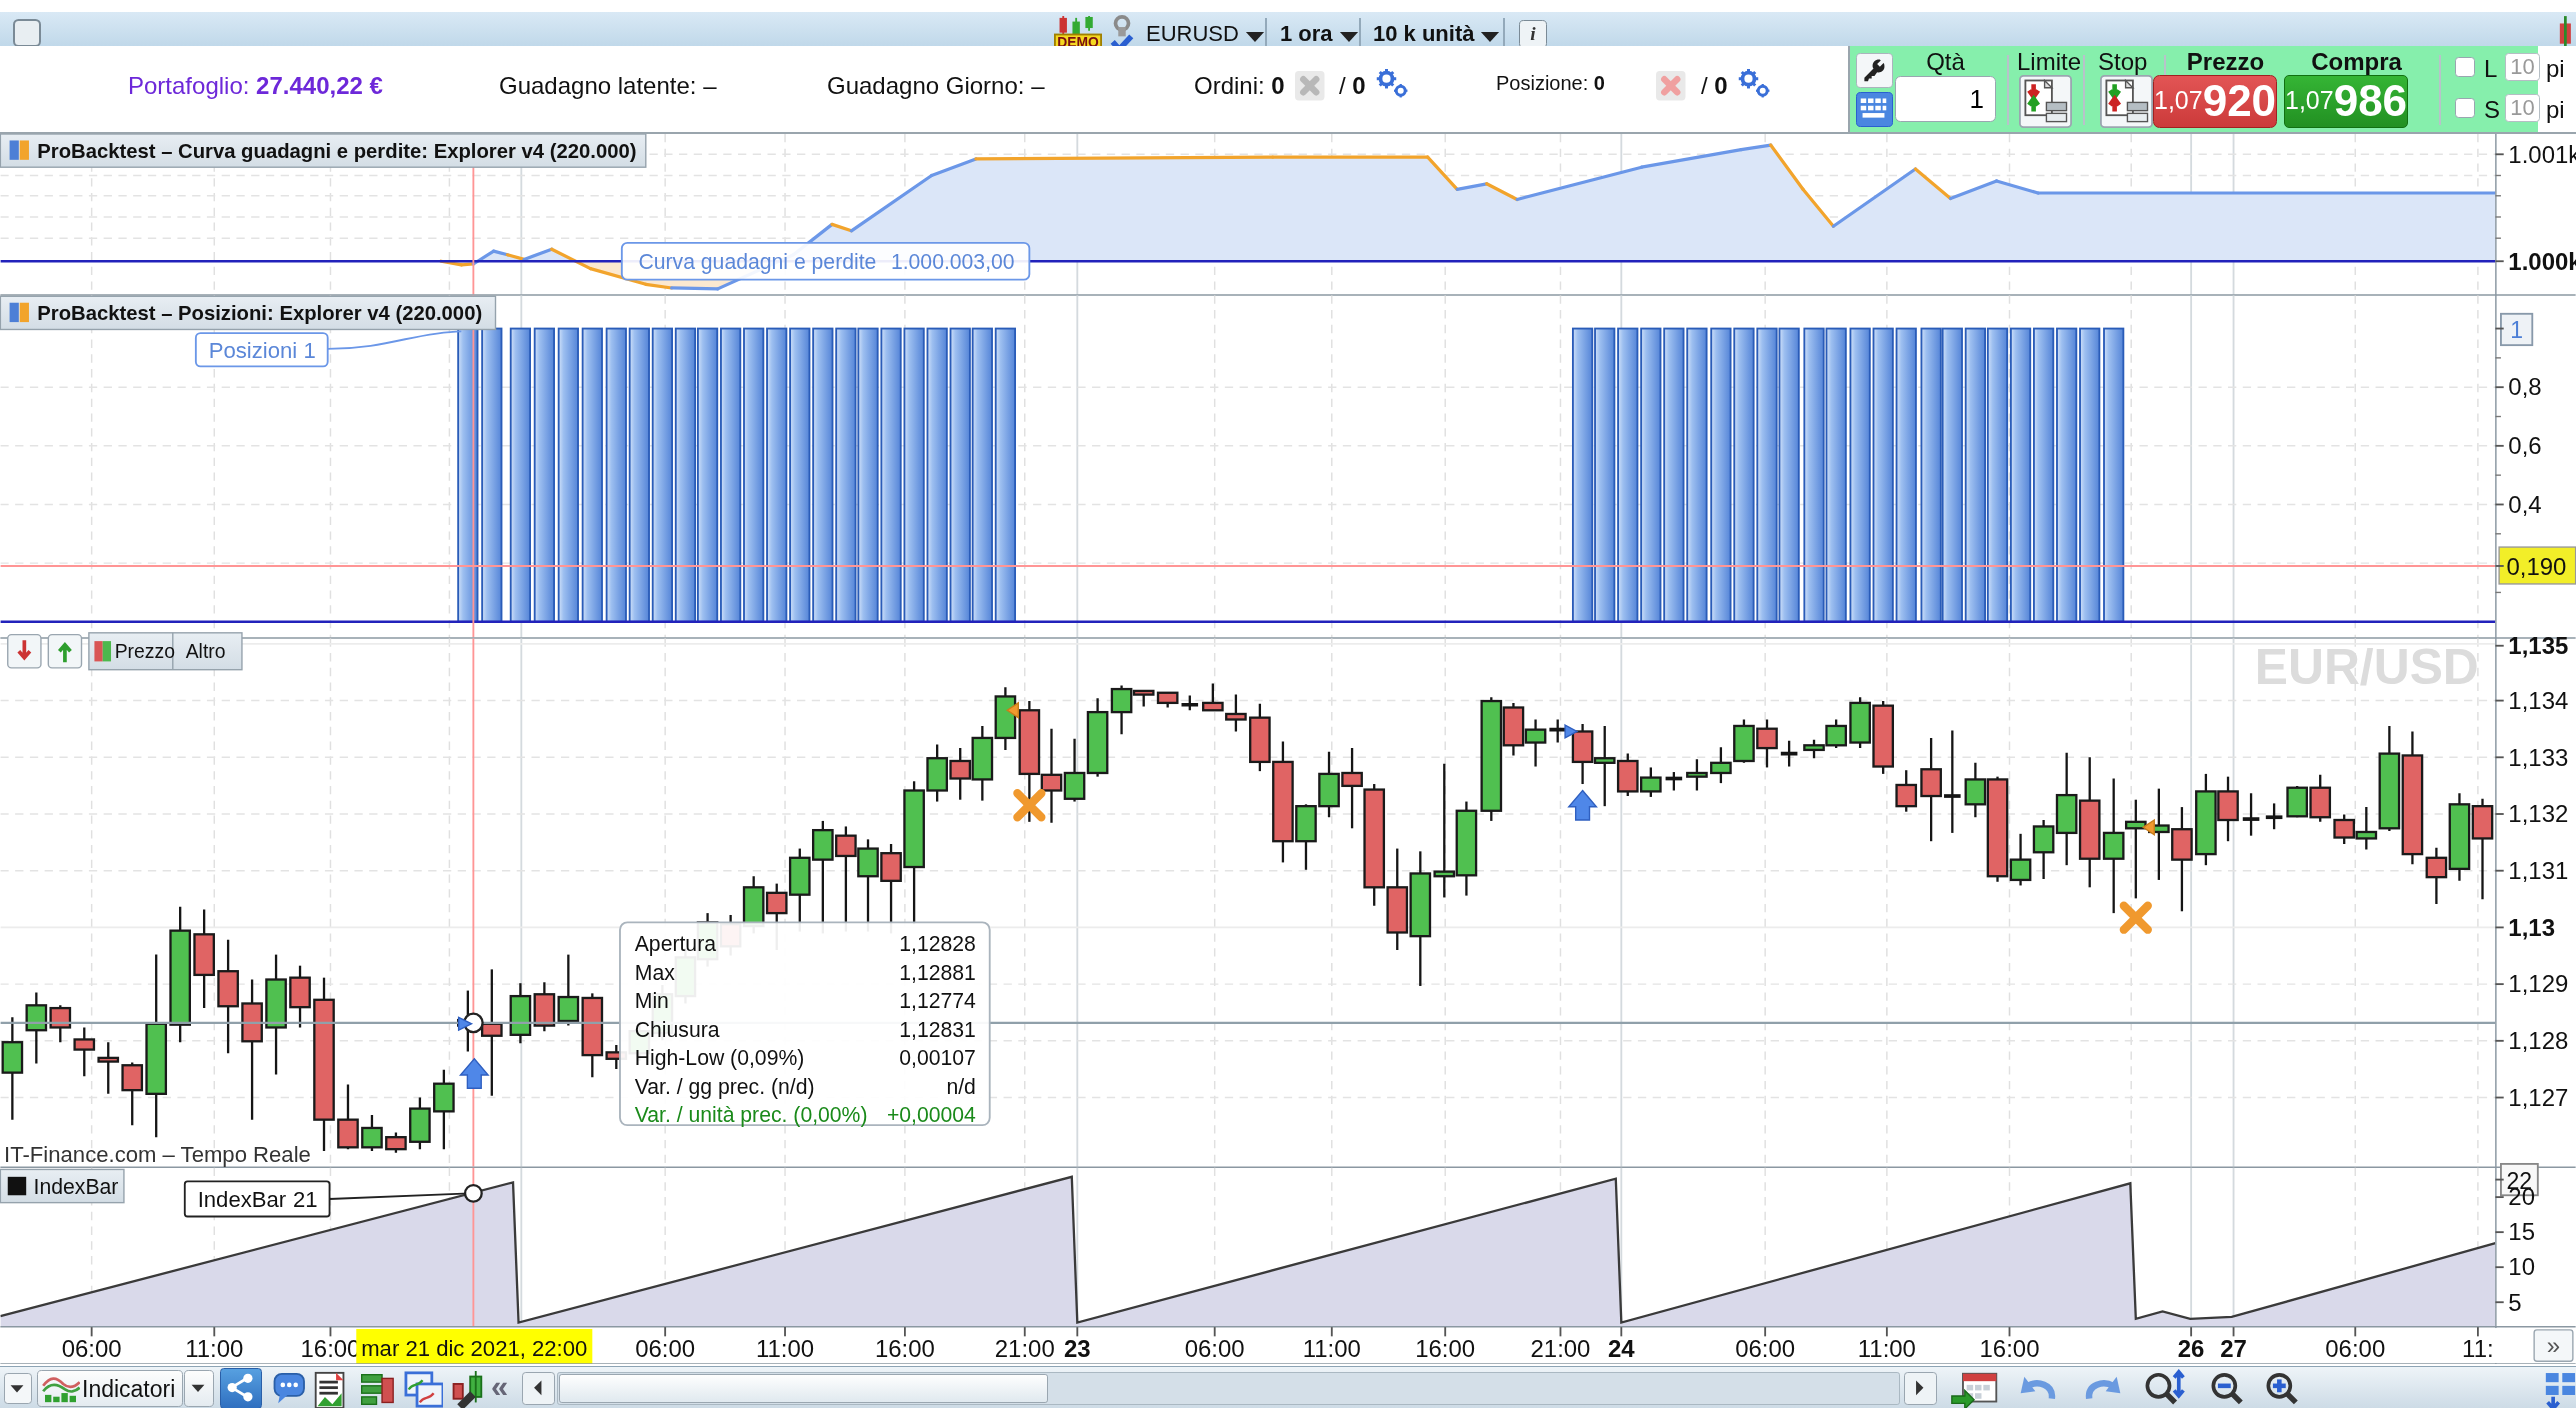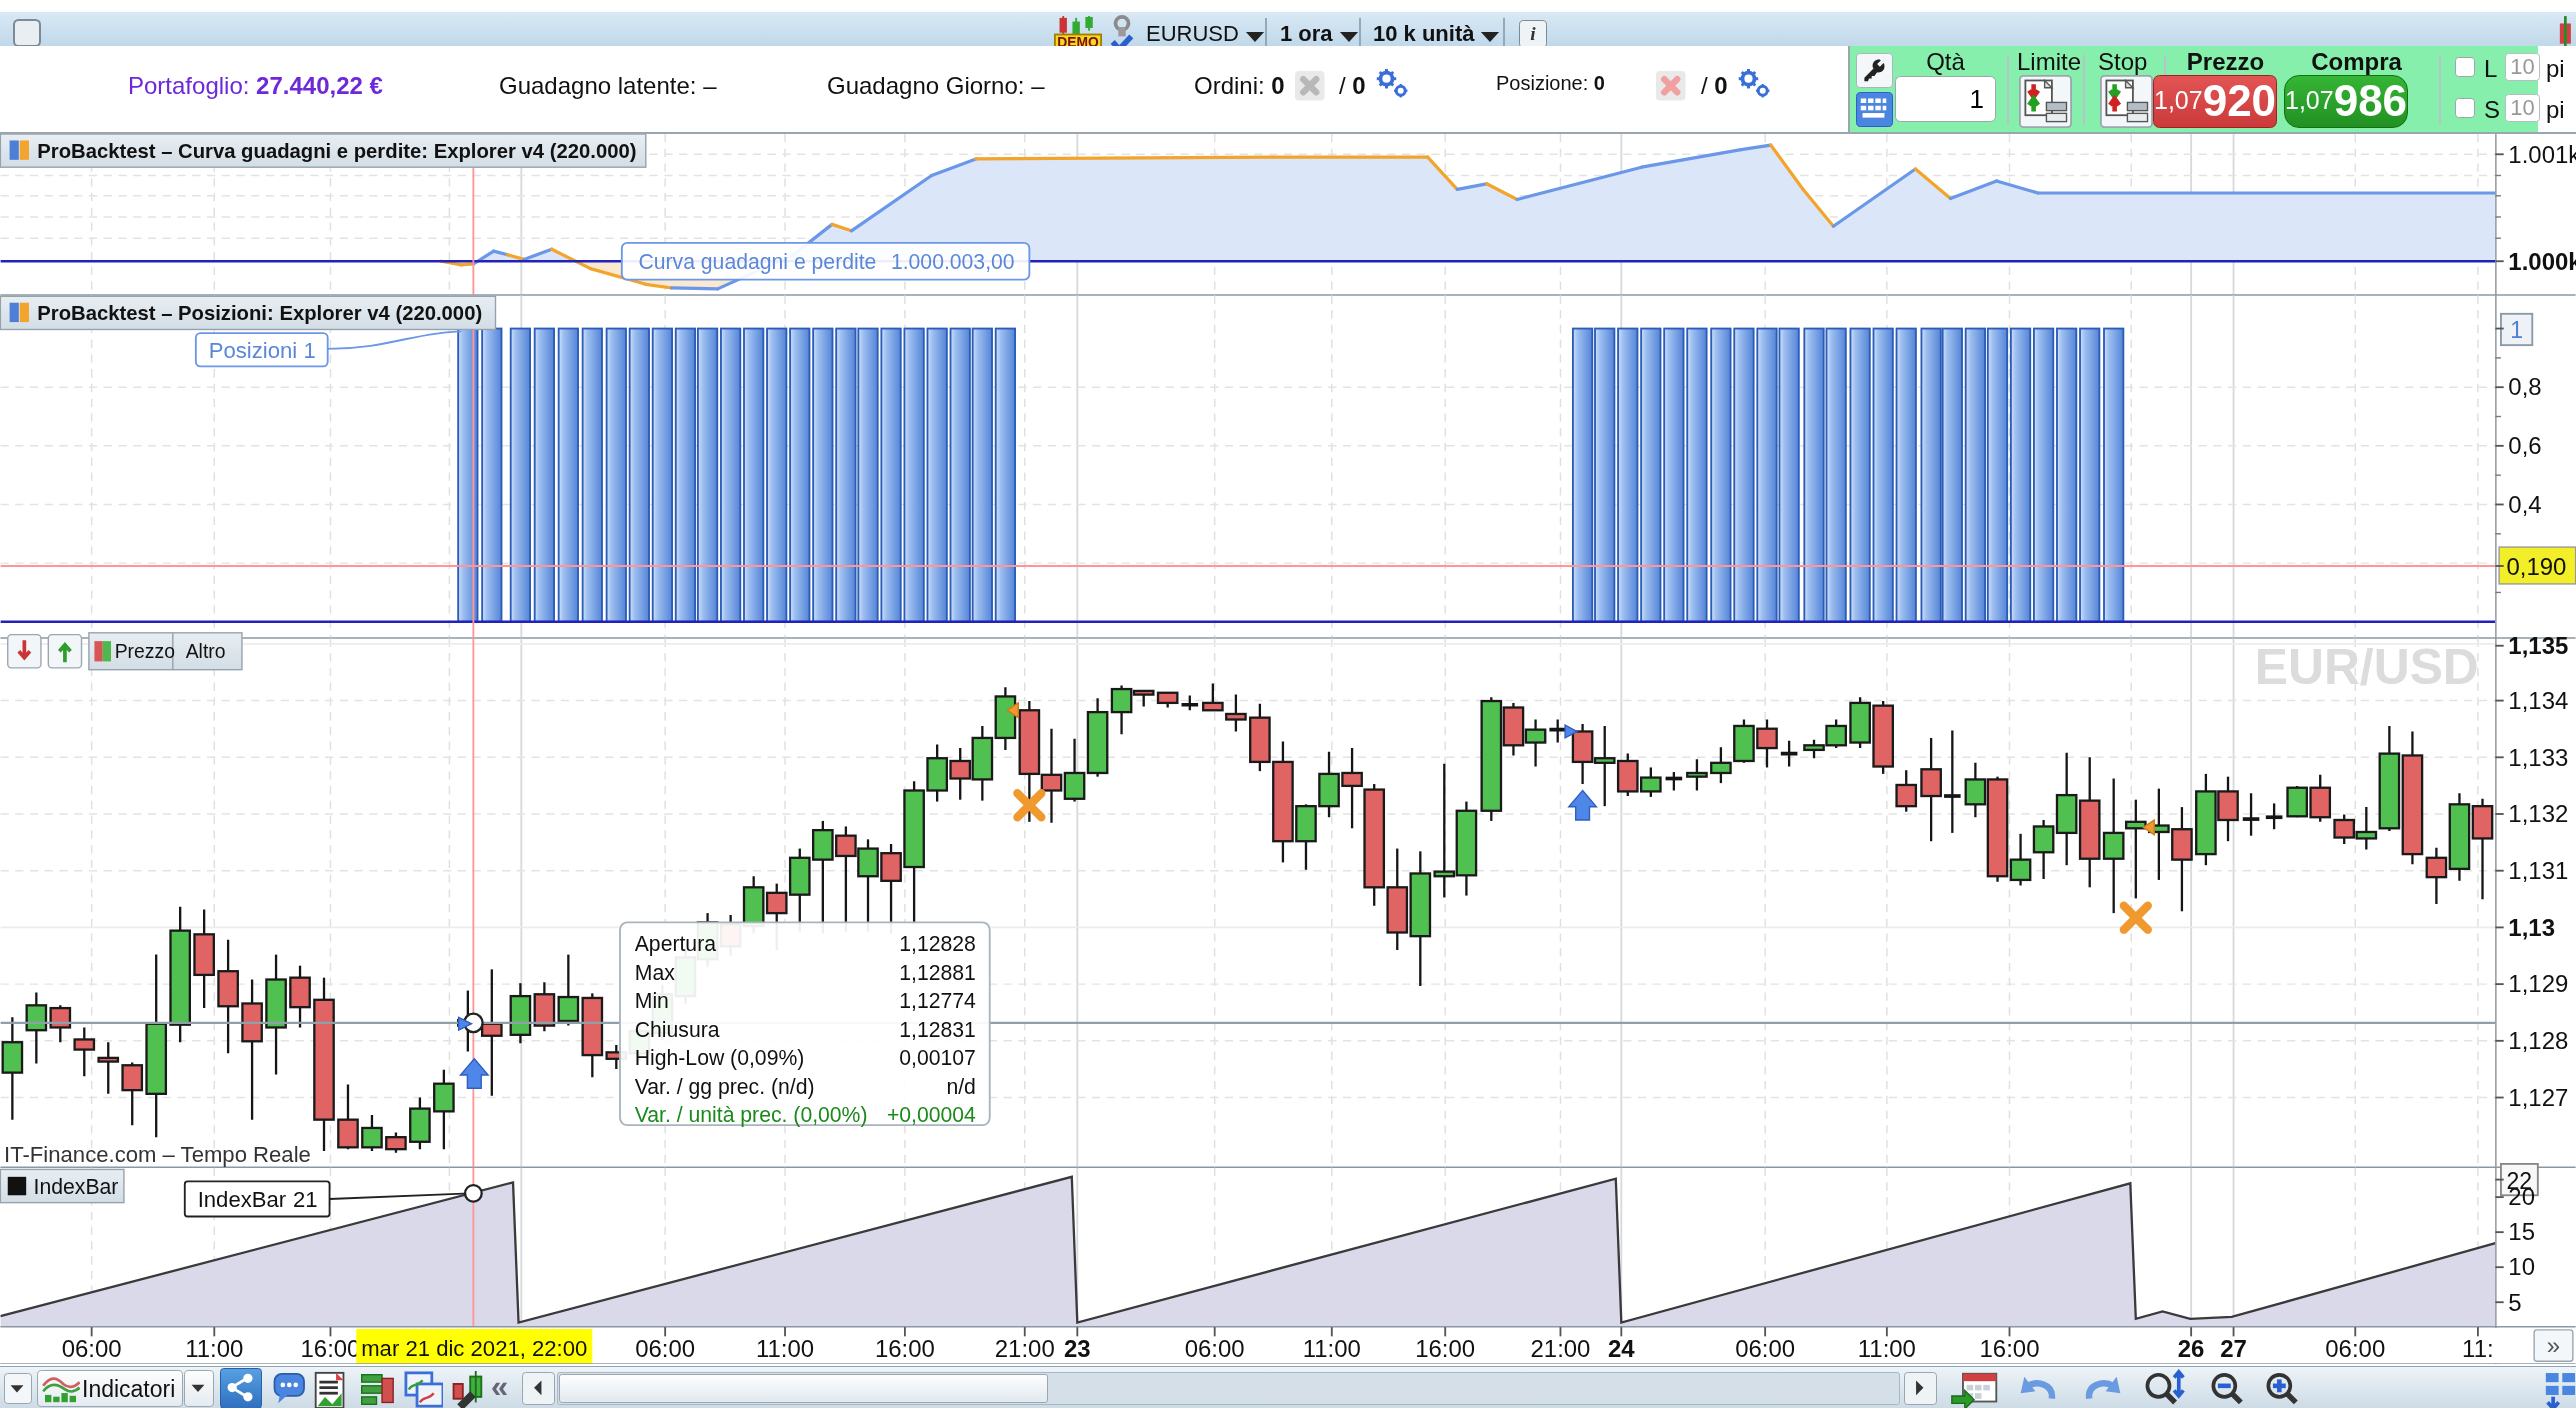--- a/index.html
+++ b/index.html
@@ -164,21 +164,21 @@
     <path d="M 16,40 L 16,28 M 11,33 L 16,26 L 21,33" stroke="#cc2222" stroke-width="5" fill="none"></path>
     <rect x="30" y="30" width="22" height="9" fill="#b5bec4" stroke="#555" stroke-width="1.5"></rect>
     <rect x="30" y="42" width="22" height="9" fill="#e8edf0" stroke="#555" stroke-width="1.5"></rect>
     </svg>
   <div class="abs" style="left:316px;top:9.2px;width:1.8px;height:70px;background:#b8c2ca"></div>
   <div class="abs" style="left:305px;top:1.8px;width:124px;text-align:center;font-size:24px;color:#111;font-weight:bold"></div>
   <div class="abs" style="left:327px;top:1.8px;width:101px;text-align:center;font-size:24px;color:#111;font-weight:bold">Prezzo</div>
   <div class="abs" style="left:305px;top:29px;width:124px;height:53px;background:linear-gradient(#e25555,#cc3a3a);border:1.8px solid #a02020;border-radius:6.5px;color:#fff;text-align:center;white-space:nowrap">
      <span style="font-size:25px;vertical-align:7.4px">1,07</span><span style="font-size:44px;font-weight:bold">920</span></div>
   <div class="abs" style="left:458px;top:1.8px;width:101px;text-align:center;font-size:24px;color:#111;font-weight:bold">Compra</div>
-  <div class="abs" style="left:436px;top:29px;width:124px;height:53px;background:linear-gradient(#35b535,#229022);border:1.8px solid #117011;border-radius:15px;color:#fff;text-align:center;white-space:nowrap">
+  <div class="abs" style="left:436px;top:29px;width:124px;height:53px;background:linear-gradient(#35b535,#229022);border:1.8px solid #117011;border-radius:5px;color:#fff;text-align:center;white-space:nowrap">
      <span style="font-size:25px;vertical-align:7.4px">1,07</span><span style="font-size:44px;font-weight:bold">986</span></div>
   <div class="abs" style="left:591px;top:9.2px;width:1.8px;height:70px;background:#b8c2ca"></div>
   <div class="abs" style="left:607px;top:11px;width:20px;height:20px;border:1.8px solid #9aa6b0;border-radius:3.7px;background:#fff"></div>
   <div class="abs" style="left:636px;top:9.2px;font-size:24px;color:#111">L</div>
   <div class="abs" style="left:657px;top:7.4px;width:35px;height:28px;border:1.8px solid #b5bec4;border-radius:3.7px;background:#fff;color:#999;font-size:22px;text-align:center;line-height:26px">10</div>
   <div class="abs" style="left:698px;top:9.2px;font-size:24px;color:#111">pi</div>
   <div class="abs" style="left:607px;top:52px;width:20px;height:20px;border:1.8px solid #9aa6b0;border-radius:3.7px;background:#fff"></div>
   <div class="abs" style="left:636px;top:50px;font-size:24px;color:#111">S</div>
   <div class="abs" style="left:657px;top:48px;width:35px;height:28px;border:1.8px solid #b5bec4;border-radius:3.7px;background:#fff;color:#999;font-size:22px;text-align:center;line-height:26px">10</div>
   <div class="abs" style="left:698px;top:50px;font-size:24px;color:#111">pi</div>

